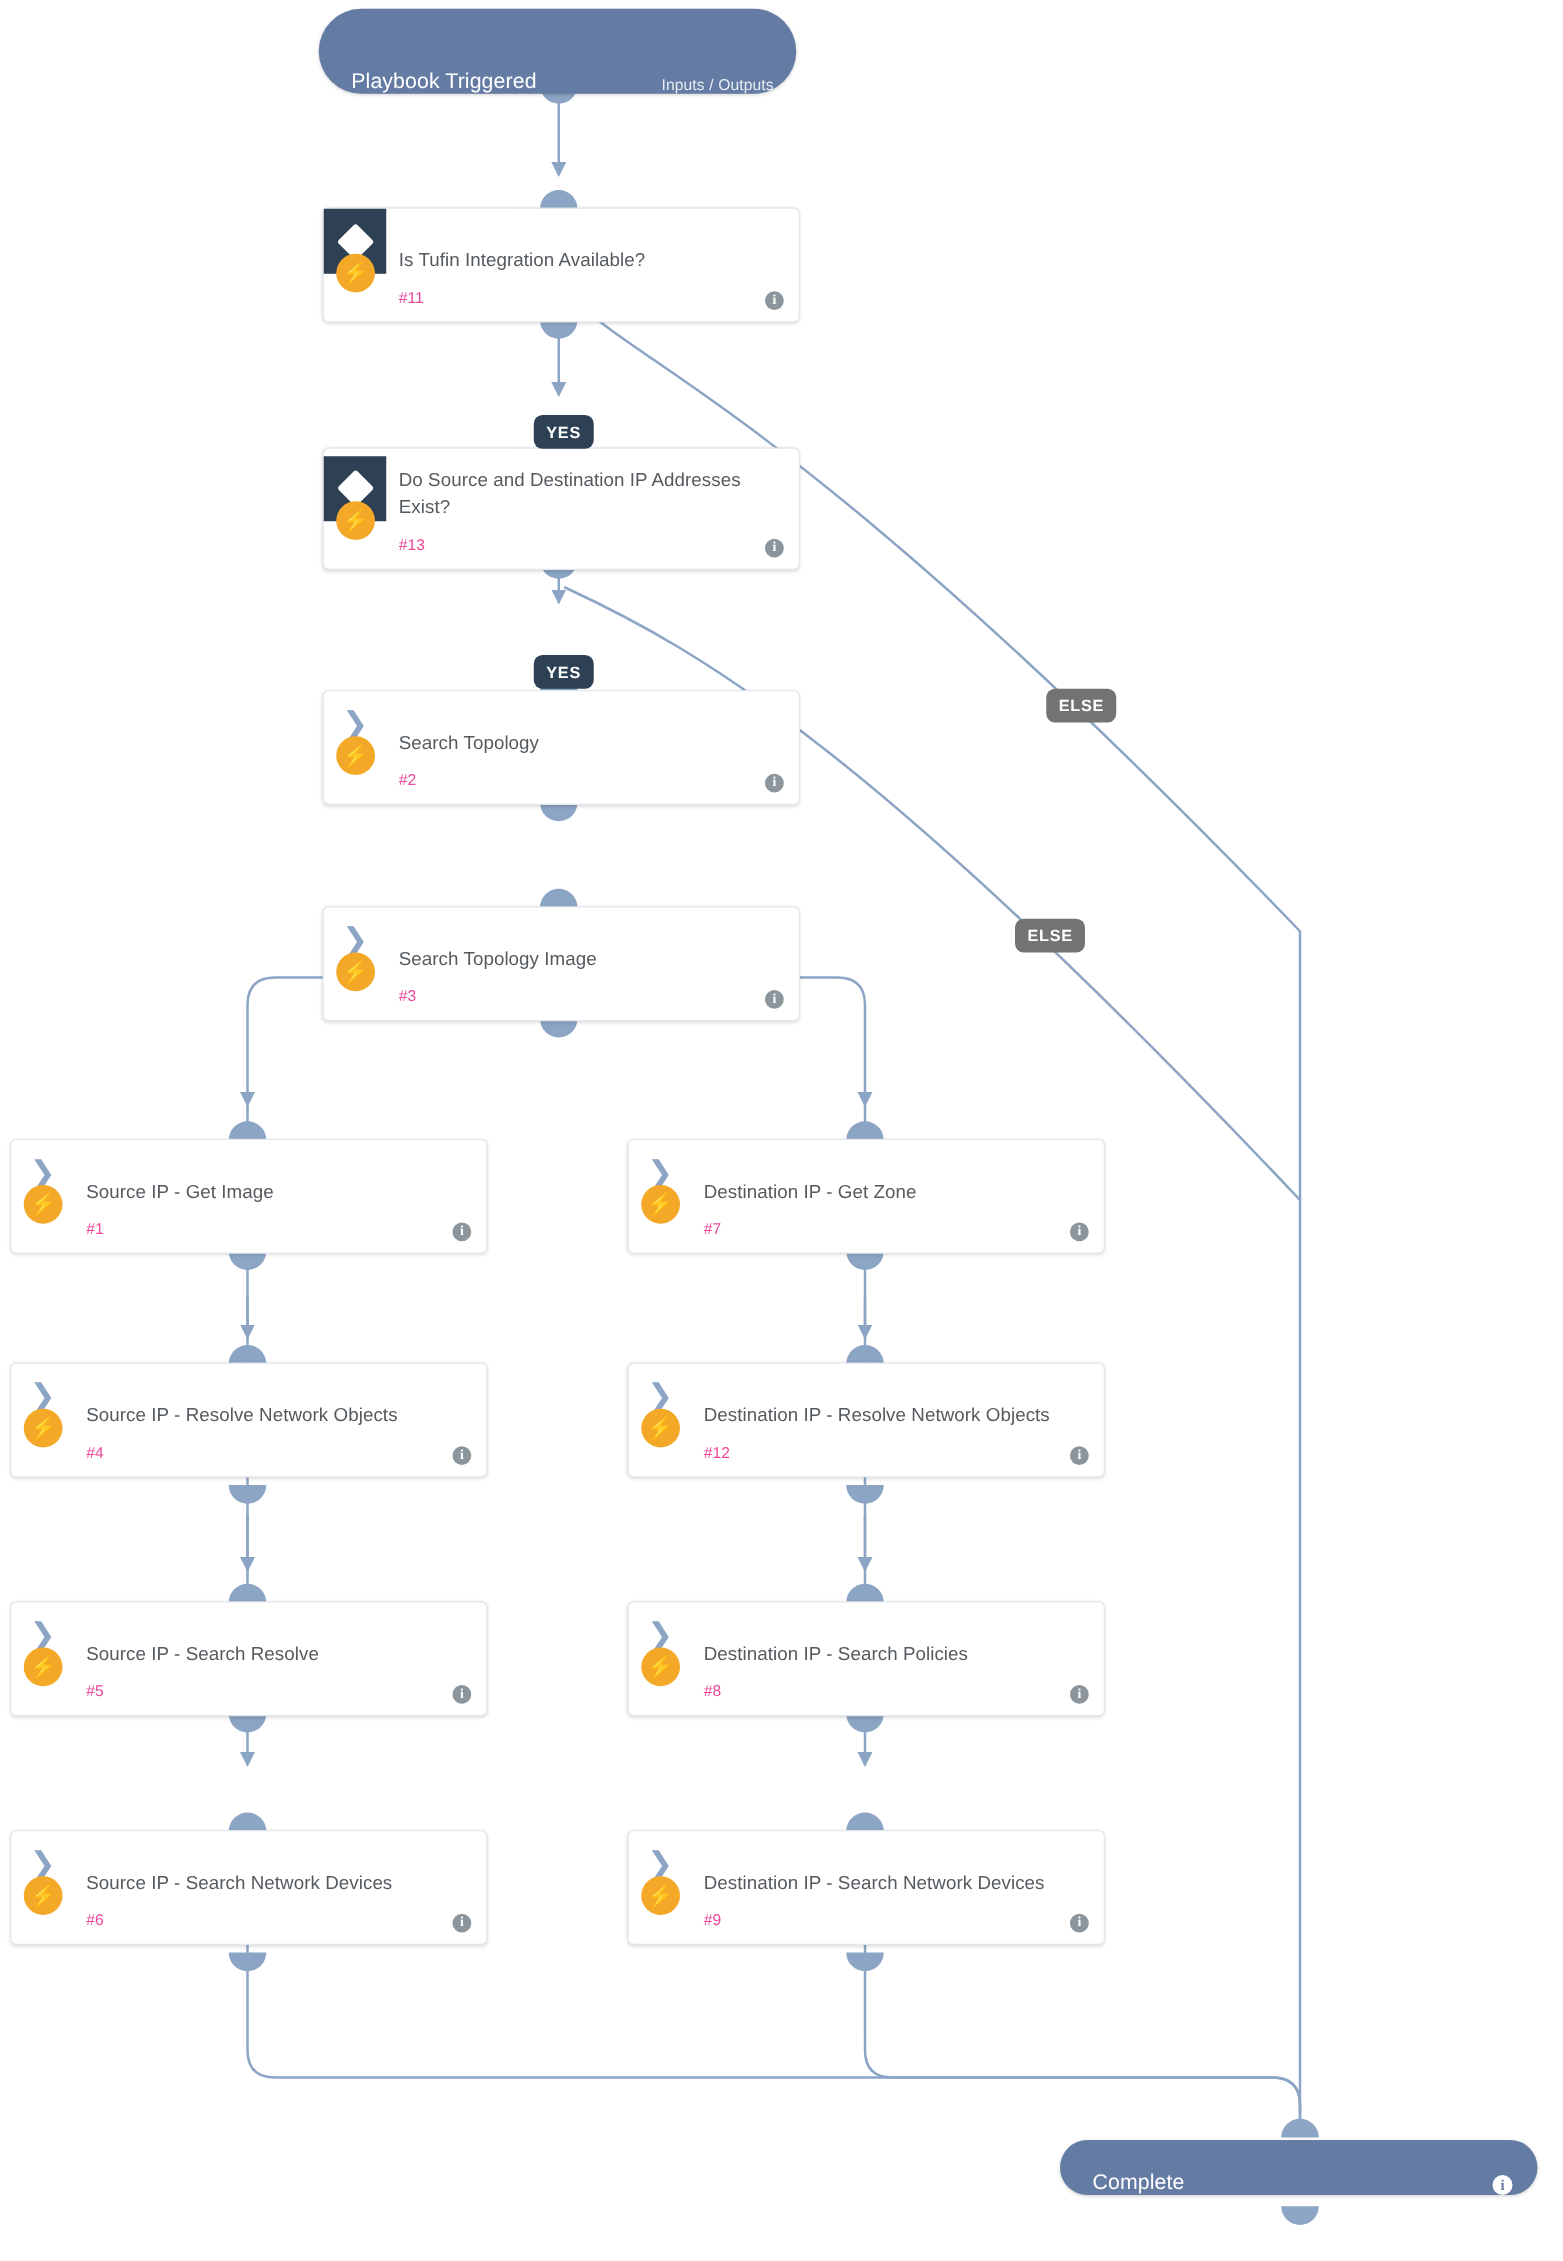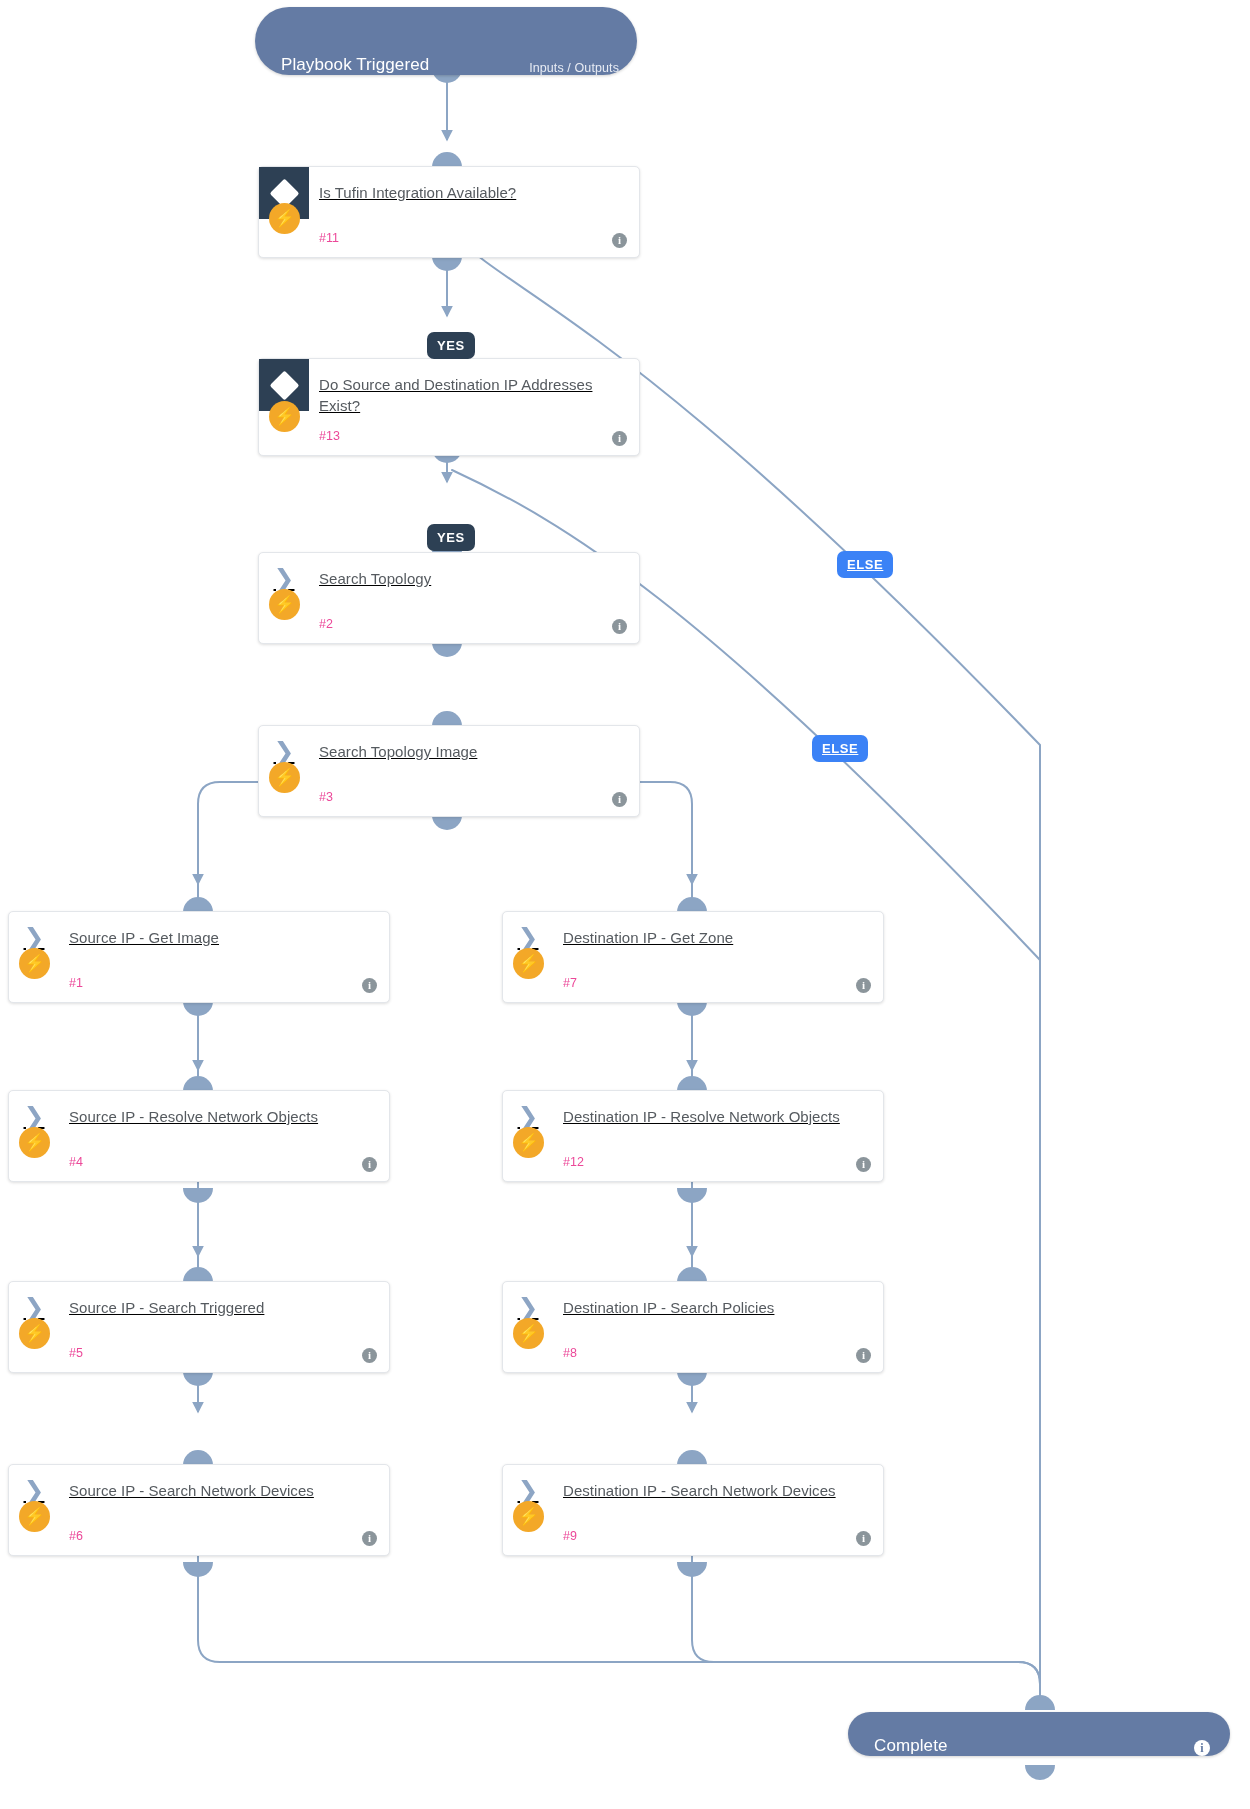--- a/index.html
+++ b/index.html
@@ -56,24 +56,23 @@
     position: absolute;
     background: #ffffff;
     border: 1px solid #e3e6ea;
     border-radius: 5px;
     box-shadow: 0 1px 3px rgba(0,0,0,0.13);
     z-index: 5;
     overflow: visible;
   }
   .card-top {
     display: flex;
-    align-items: flex-start;
+    align-items: flex-end;
     padding: 0;
     min-height: 52px;
-    text-decoration: underline;
   }
   .card-icon-box {
     width: 50px;
     min-width: 50px;
     height: 52px;
     background: #2d4054;
     display: flex;
     align-items: center;
     justify-content: center;
   }
@@ -165,21 +164,21 @@
     font-size: 13px;
     font-weight: bold;
     letter-spacing: .6px;
     display: flex;
     align-items: center;
     justify-content: center;
     padding: 6px 10px;
     z-index: 8;
   }
   .badge.yes { background: #2d4054; margin-top: 12px; }
-  .badge.els { background: #3b82f6; text-decoration: underline; }
+  .badge.els { background: #737373; }
 
   
   .port {
     position: absolute;
     width: 30px; height: 15px;
     background: #8ca5c4;
     z-index: 4;
   }
   .port.out { border-radius: 0 0 15px 15px; }
   .port.in  { border-radius: 15px 15px 0 0; }
@@ -366,21 +365,21 @@
     </div>
   </div>
   <div class="port out" style="left:677px; top:1188px;"></div>
 
   <div class="port in" style="left:183px; top:1267px;"></div>
   <div class="card" style="left:8px; top:1281px; width:382px;">
     <div class="card-top">
       <div class="card-icon-box plain">
         <span class="chevron-glyph">❯</span>
       </div>
-      <div class="card-title">Source IP - Search Triggered</div>
+      <div class="card-title">Source IP - Search Resolve</div>
     </div>
     <div class="card-bottom">
       <div class="bolt">⚡</div>
       <span class="card-id">#5</span>
       <span class="info-icon">i</span>
     </div>
   </div>
   <div class="port out" style="left:183px; top:1371px;"></div>
 
   <div class="port in" style="left:677px; top:1267px;"></div>

